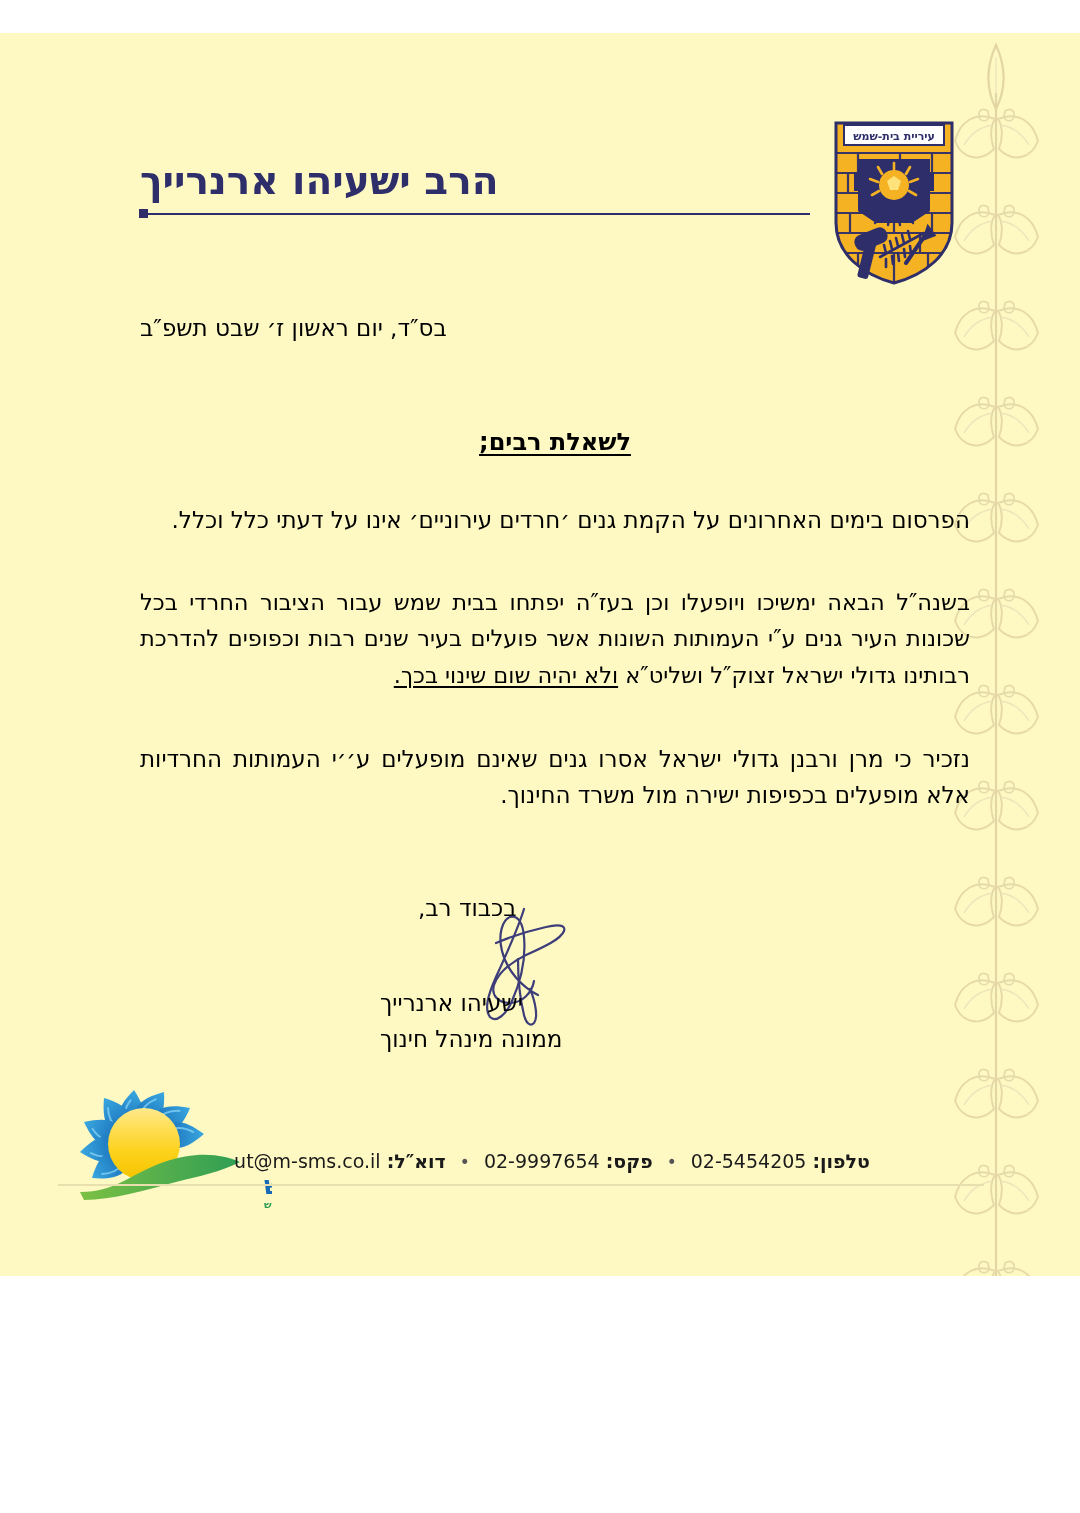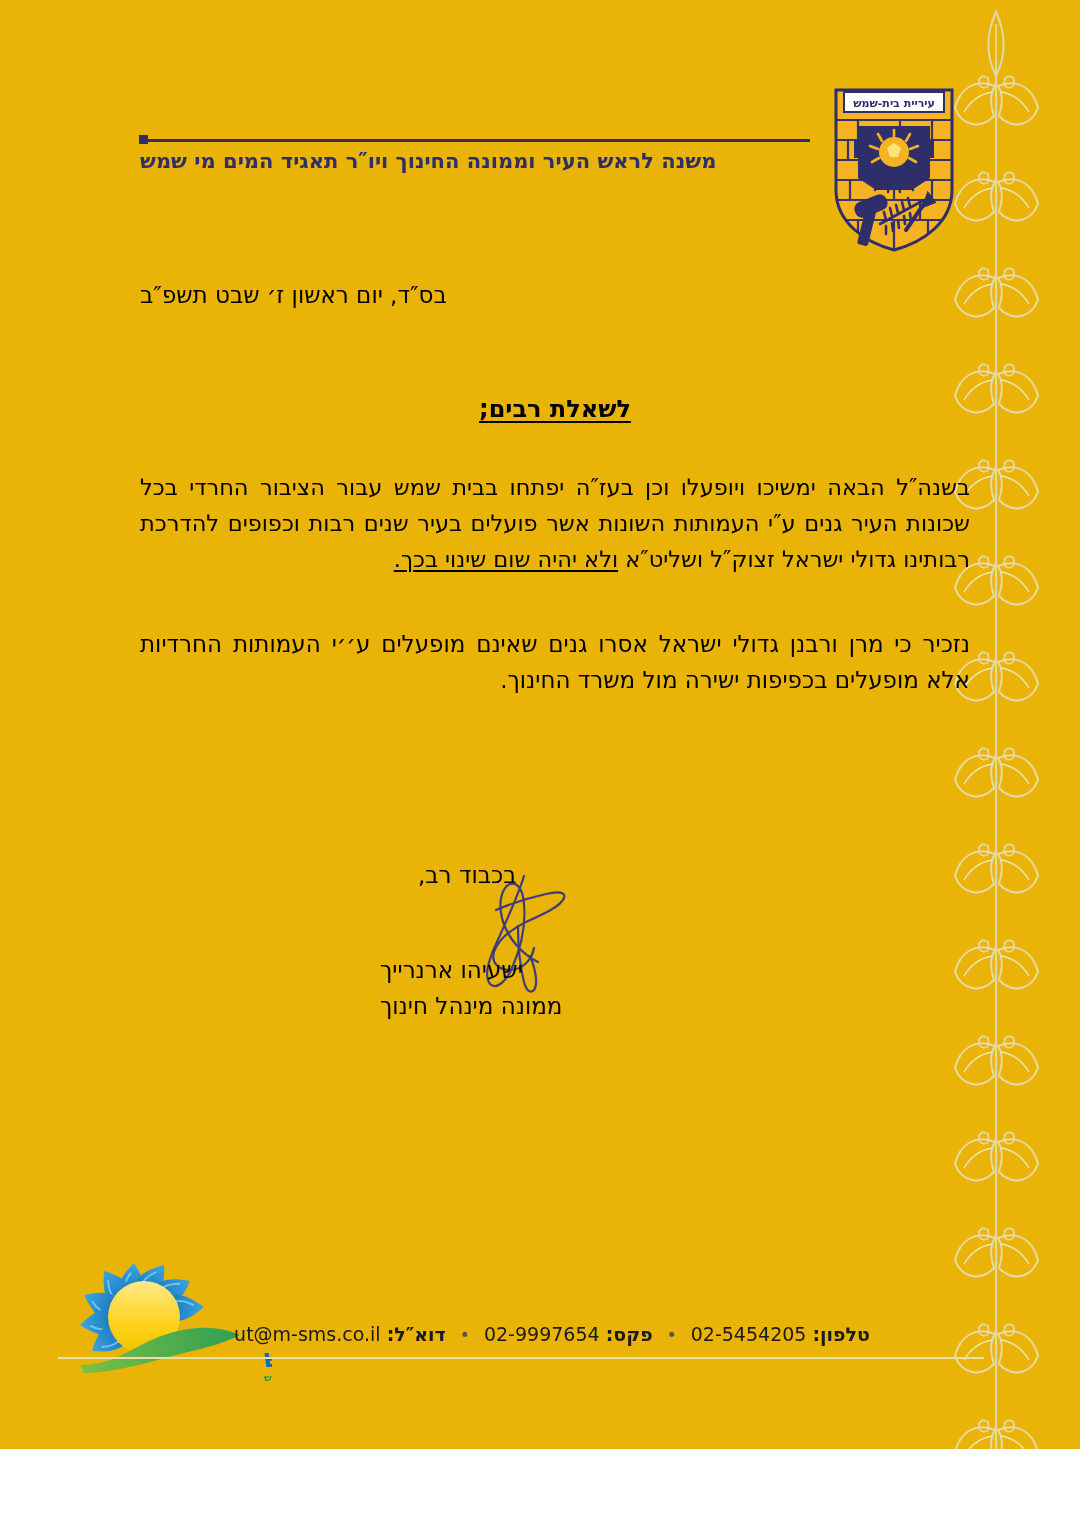--- a/index.html
+++ b/index.html
@@ -3,24 +3,25 @@
 <meta charset="utf-8">
 <style>
   html, body {
     margin: 0;
     padding: 0;
     background: #ffffff;
   }
   .page {
     position: relative;
     width: 1080px;
-    height: 1449px;
-    background: #eab308;
+    height: 1243px;
+    background: #fef9c3;
     overflow: hidden;
     font-family: "DejaVu Sans", "Liberation Sans", sans-serif;
+    margin-top: 33px;
   }
 
   
   .vine-border {
     position: absolute;
     top: 0;
     right: 0;
     width: 130px;
     height: 1513px;
     overflow: hidden;
@@ -347,34 +348,35 @@
         </g>
 
         <g fill="#2e2e6b">
           <rect x="34" y="120" width="11" height="44" rx="3" transform="rotate(14 40 142)"></rect>
           <rect x="26" y="116" width="34" height="16" rx="7" transform="rotate(-22 43 124)"></rect>
         </g>
       </svg>
     </div>
 
     <div class="header-text">
+      <div class="name-line">הרב ישעיהו ארנרייך</div>
       <div class="rule-wrap">
         <div class="rule-cap"></div>
         <div class="rule-line"></div>
       </div>
-      <div class="role-line">משנה לראש העיר וממונה החינוך ויו″ר תאגיד המים מי שמש</div>
     </div>
   </div>
 
   <div class="body-area">
 
     <div class="date-line">בס″ד, יום ראשון ז׳ שבט תשפ″ב</div>
 
     <div class="salutation">לשאלת רבים;</div>
 
+    <p class="para para-1">הפרסום בימים האחרונים על הקמת גנים ׳חרדים עירוניים׳ אינו על דעתי כלל וכלל.</p>
 
     <p class="para para-2"><span>בשנה″ל הבאה ימשיכו ויופעלו וכן בעז″ה יפתחו בבית שמש עבור הציבור החרדי בכל שכונות העיר גנים ע″י העמותות השונות אשר פועלים בעיר שנים רבות וכפופים להדרכת רבותינו גדולי ישראל זצוק″ל ושליט″א </span><span class="uline">ולא יהיה שום שינוי בכך.</span></p>
 
     <p class="para para-3">נזכיר כי מרן ורבנן גדולי ישראל אסרו גנים שאינם מופעלים ע׳׳י העמותות החרדיות אלא מופעלים בכפיפות ישירה מול משרד החינוך.</p>
   </div>
 
   <div class="signature-block">
     <div class="sig-closing">בכבוד רב,</div>
 
     <div class="sig-mark">

